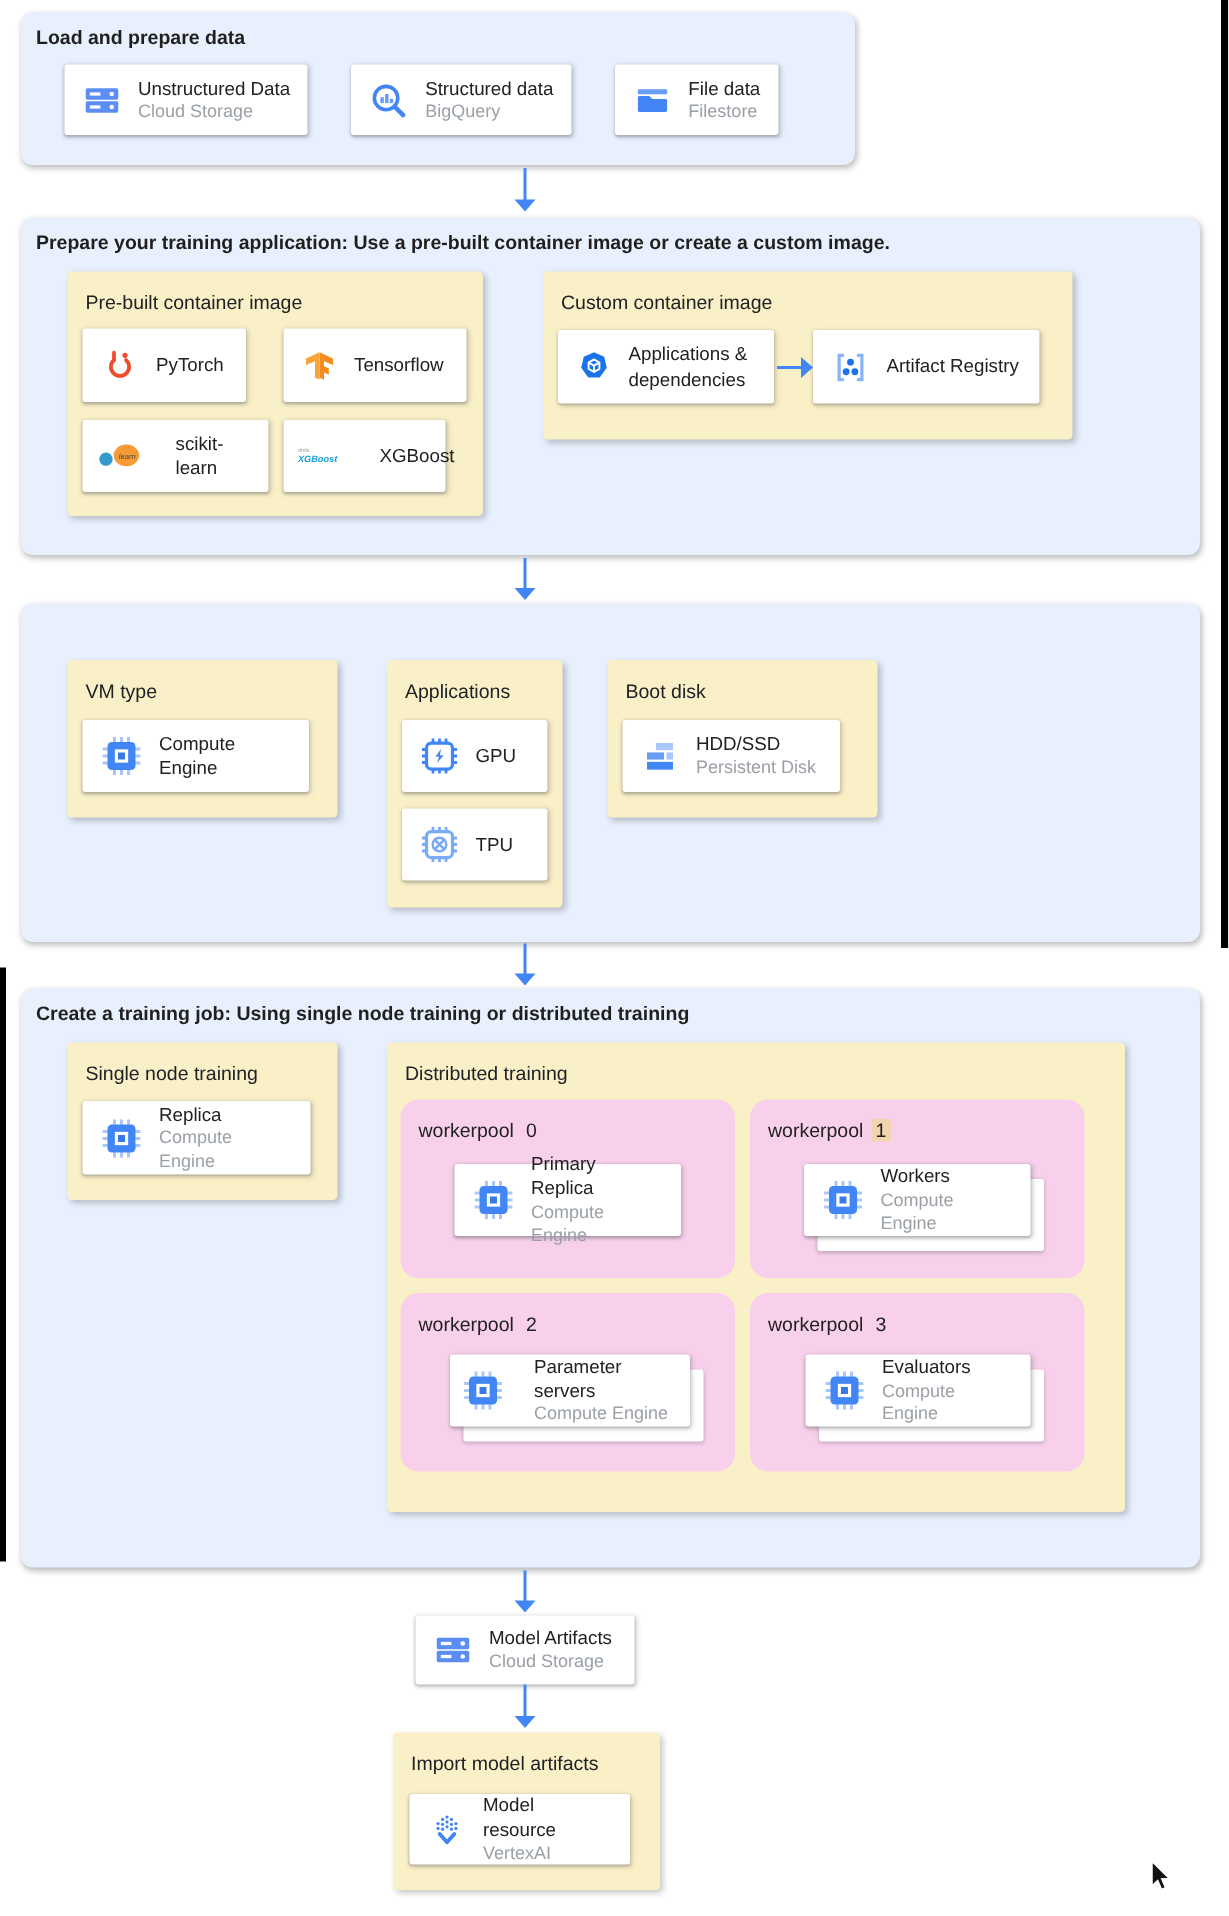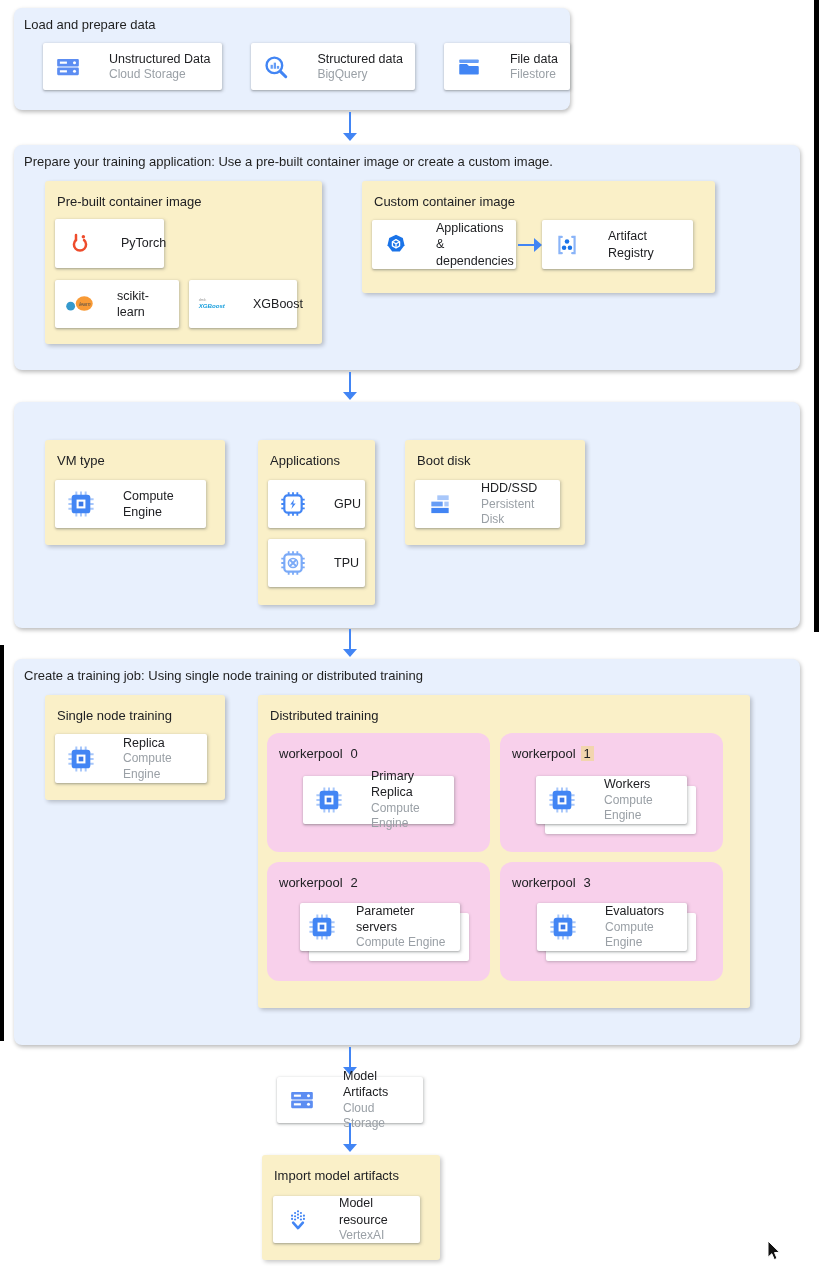--- a/index.html
+++ b/index.html
@@ -1,26 +1,26 @@
 <!DOCTYPE html>
 <html><head>
 <meta charset="utf-8">
 <style>
   *{box-sizing:border-box;margin:0;padding:0}
   body{font-family:"Liberation Sans",sans-serif;background:#fff}
   .canvas{position:relative;width:819px;height:1277px;background:#fff;overflow:hidden}
   .sec{position:absolute;background:#e8f0fd;border-radius:8px;box-shadow:1px 2px 4px rgba(0,0,0,.28)}
-  .sec-title{position:absolute;left:10px;top:9px;font-size:13px;font-weight:400;color:#1f1f1f}
+  .sec-title{position:absolute;left:10px;top:9px;font-size:13px;font-weight:700;color:#1f1f1f}
   .panel{position:absolute;background:#faf0c8;border-radius:3px;box-shadow:2px 2px 4px rgba(0,0,0,.22)}
   .panel-title{position:absolute;left:12px;top:13px;font-size:13px;color:#202124}
   .pool{position:absolute;background:#f8d0eb;border-radius:12px}
   .pool-label{position:absolute;left:12px;top:13px;font-size:13px;color:#202124}
   .num{margin-left:5px;padding:0 3px}
   .hl{background:#f2d5ae}
-  .card{display:flex;align-items:center;gap:28px;background:#fff;border-radius:2px;
+  .card{display:flex;align-items:center;gap:11px;background:#fff;border-radius:2px;
         box-shadow:0 1px 2px rgba(60,64,67,.3),1px 1px 3px 1px rgba(60,64,67,.15);padding:6px 12px}
   .abs{position:absolute}
   .tight{padding:6px 8px;gap:20px}
   .card .t{font-size:12.5px;color:#202124;line-height:1.3}
   .card .s{font-size:12px;color:#9aa0a6;line-height:1.3}
   .ic{flex:none}
   .stack{position:absolute}
   .stack .ghost{position:absolute;left:9px;top:10px;width:100%;height:100%;background:#fff;border-radius:2px;
         box-shadow:0 1px 3px rgba(60,64,67,.3)}
   .stack .card{position:relative;width:100%;height:100%}
@@ -185,20 +185,26 @@
     <div class="sec-title">Prepare your training application: Use a pre-built container image or create a custom image.</div>
 
     <div class="panel" style="left:31px;top:36px;width:277px;height:163px">
       <div class="panel-title">Pre-built container image</div>
       <div class="card abs" style="left:10px;top:38px;width:109px;height:49px">
         <svg class="ic" width="26" height="26">
             <use href="#ic-pytorch"></use>
           </svg>
         <div class="t">PyTorch</div>
       </div>
+      <div class="card abs" style="left:144px;top:38px;width:122px;height:49px">
+        <svg class="ic" width="24" height="24">
+            <use href="#ic-tf"></use>
+          </svg>
+        <div class="t">Tensorflow</div>
+      </div>
       <div class="card abs tight" style="left:10px;top:99px;width:124px;height:48px">
         <svg class="ic" width="34" height="22">
             <use href="#ic-sklearn"></use>
           </svg>
         <div class="t">scikit-learn</div>
       </div>
       <div class="card abs tight" style="left:144px;top:99px;width:108px;height:48px">
         <svg class="ic" width="36" height="22">
             <use href="#ic-xgboost"></use>
           </svg>

